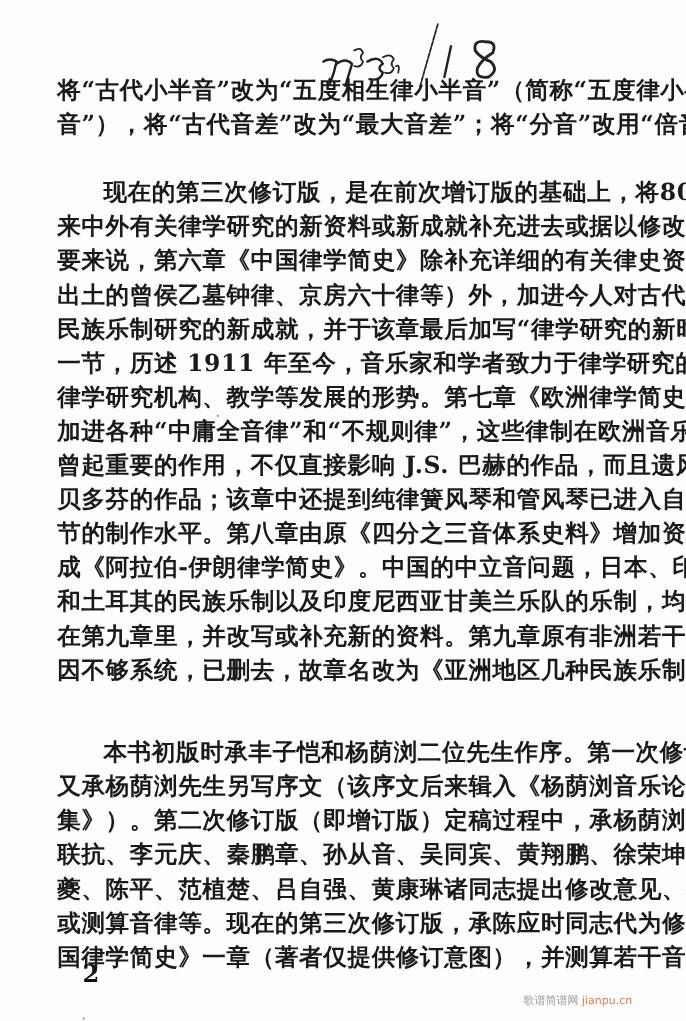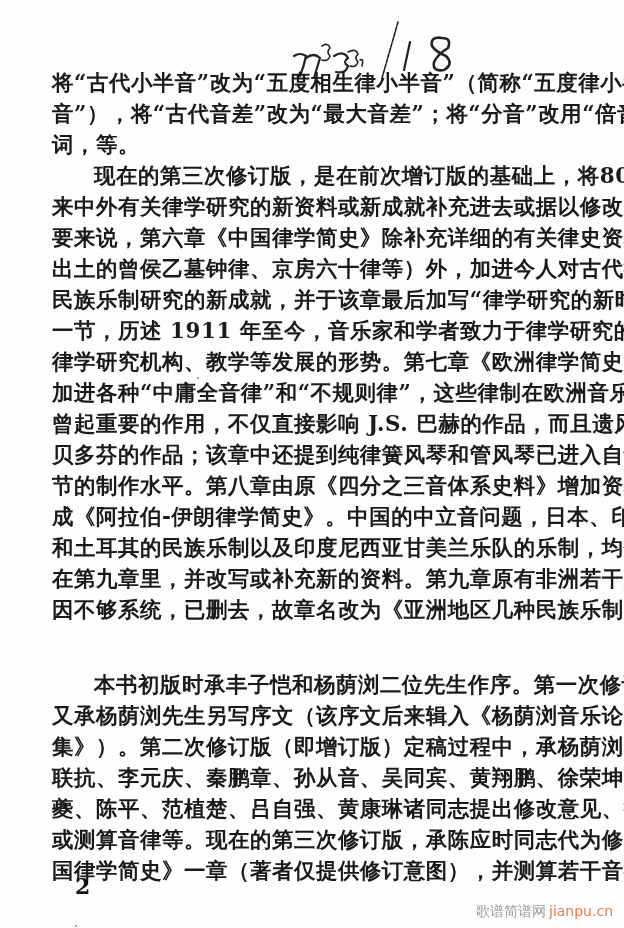--- a/index.html
+++ b/index.html
@@ -58,21 +58,21 @@
       font-family: "DejaVu Serif", serif;
       font-weight: bold;
       font-size: 22px;
       color: #111;
     }
     .watermark {
       position: absolute;
       left: 476px;
       top: 903px;
       font-family: "DejaVu Sans", sans-serif;
-      font-size: 14px;
+      font-size: 10px;
       white-space: nowrap;
     }
     .wm-cn { color: #9a9a9a; }
     .wm-en { color: #e0804a; margin-left: 3px; }
     .speck {
       position: absolute;
       width: 2px; height: 2px;
       background: #888;
       border-radius: 1px;
     }
@@ -98,21 +98,20 @@
 
       <path d="M120 34 L114 62"></path>
 
       <path d="M152 30 Q140 28 142 38 Q146 44 156 48 Q164 56 154 62 Q142 64 144 54 Q148 46 158 40 Q162 30 152 30 Z" stroke-width="2.6"></path>
     </g>
   </svg>
 
   <div class="text-block para1">
     <span class="line">将“古代小半音”改为“五度相生律小半音”（简称“五度律小半</span>
     <span class="line">音”），将“古代音差”改为“最大音差”；将“分音”改用“倍音”为主</span>
-    <span class="line last">词，等。</span>
   </div>
 
   <div class="text-block para2">
     <span class="line" style="padding-left:42px;width:474px;">现在的第三次修订版，是在前次增订版的基础上，将80年代以</span>
     <span class="line">来中外有关律学研究的新资料或新成就补充进去或据以修改。择</span>
     <span class="line">要来说，第六章《中国律学简史》除补充详细的有关律史资料（包括</span>
     <span class="line">出土的曾侯乙墓钟律、京房六十律等）外，加进今人对古代律学和</span>
     <span class="line">民族乐制研究的新成就，并于该章最后加写“律学研究的新时期”</span>
     <span class="line">一节，历述 1911 年至今，音乐家和学者致力于律学研究的成果和</span>
     <span class="line">律学研究机构、教学等发展的形势。第七章《欧洲律学简史》主要</span>

